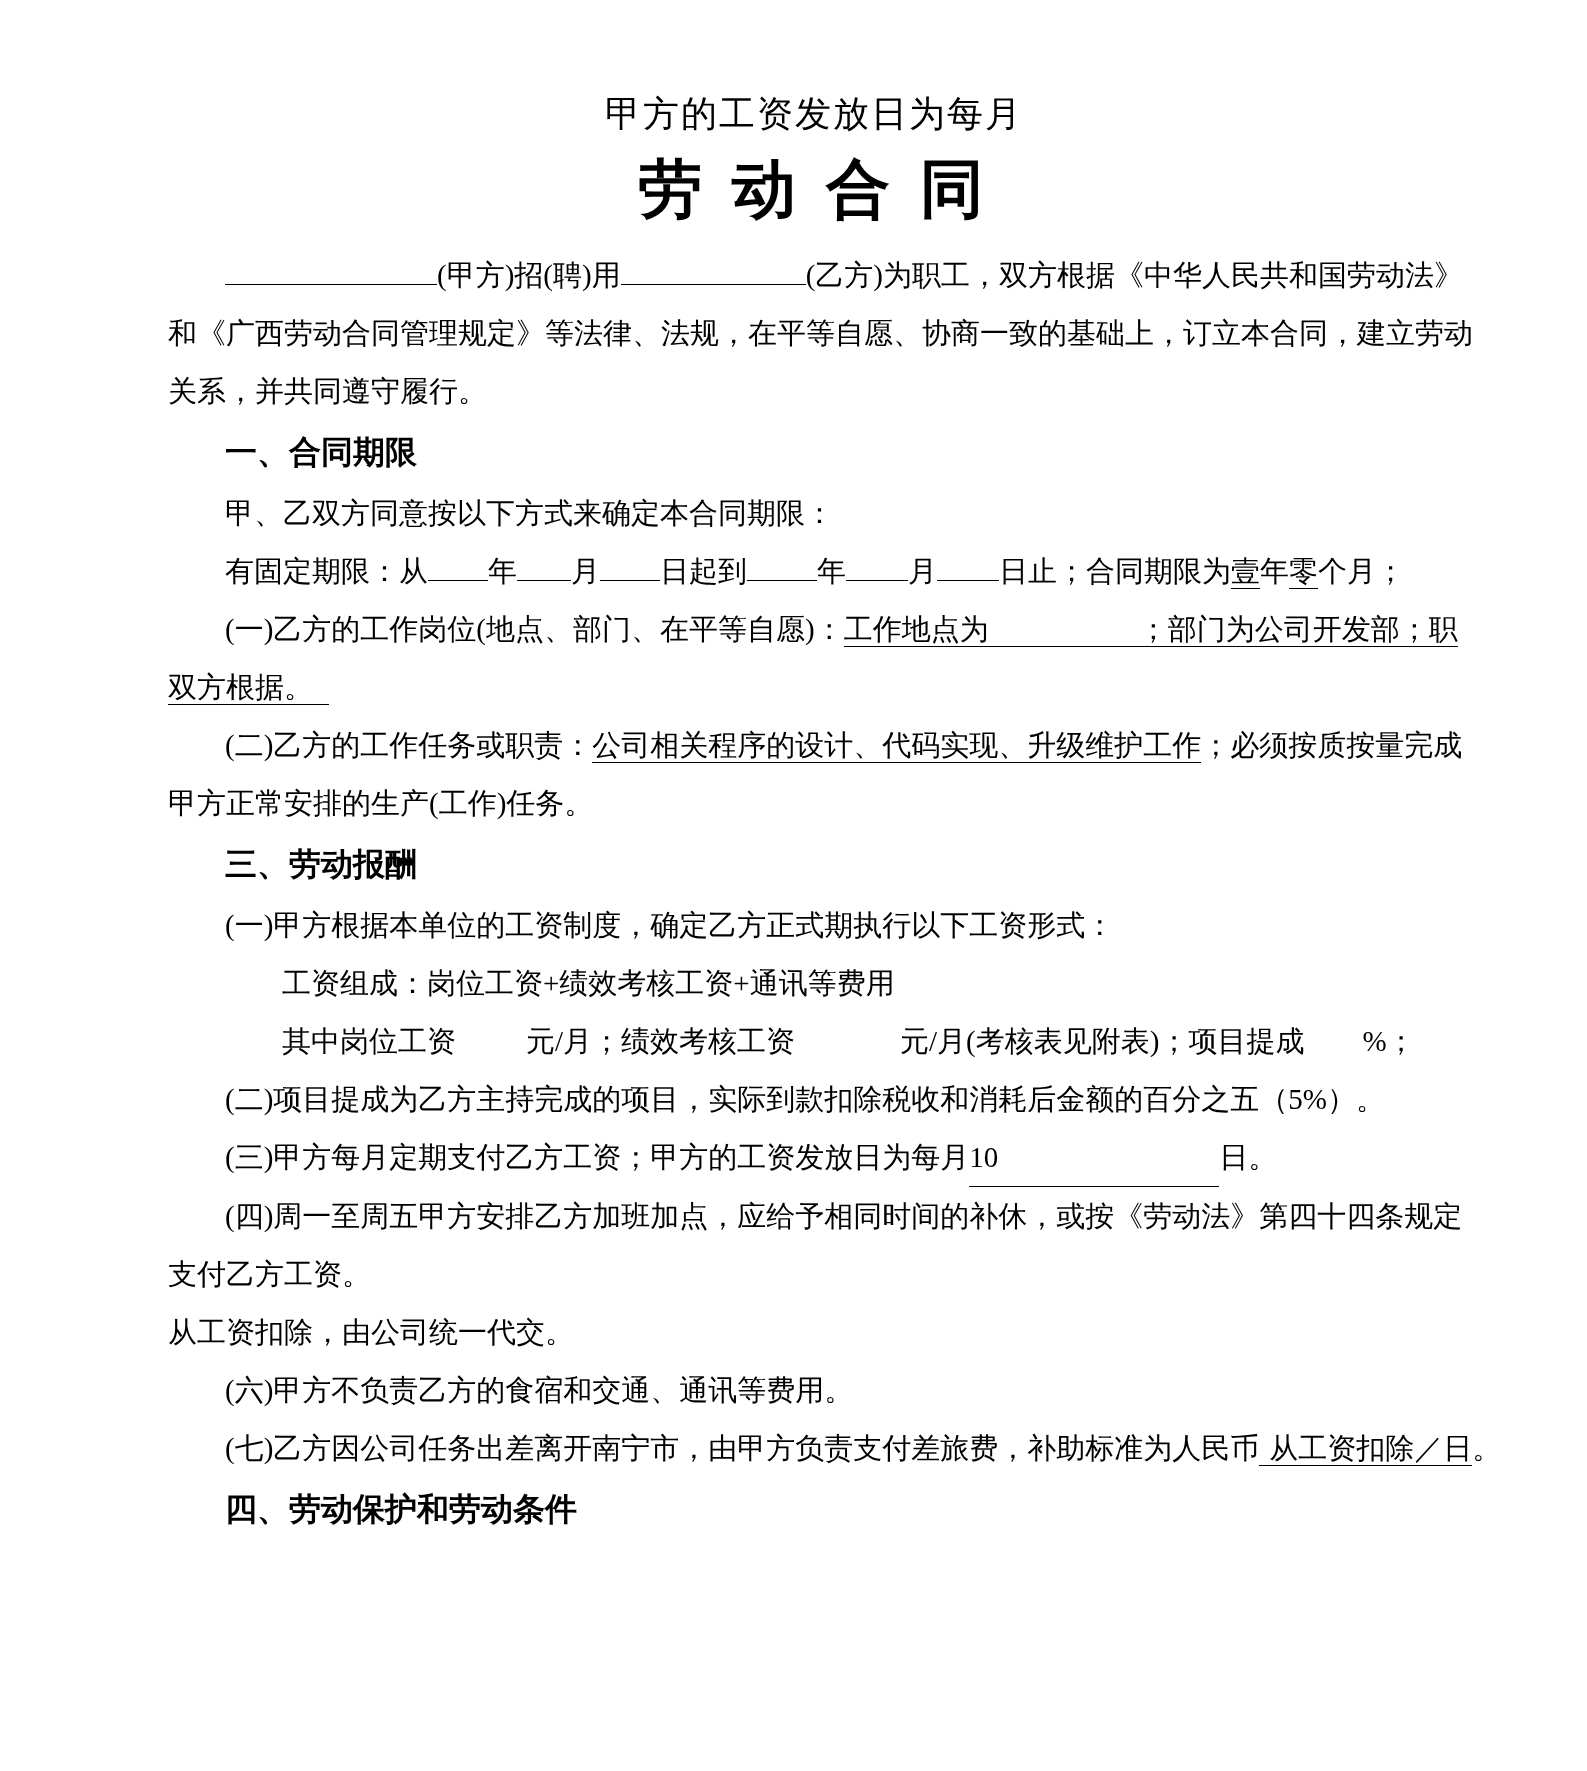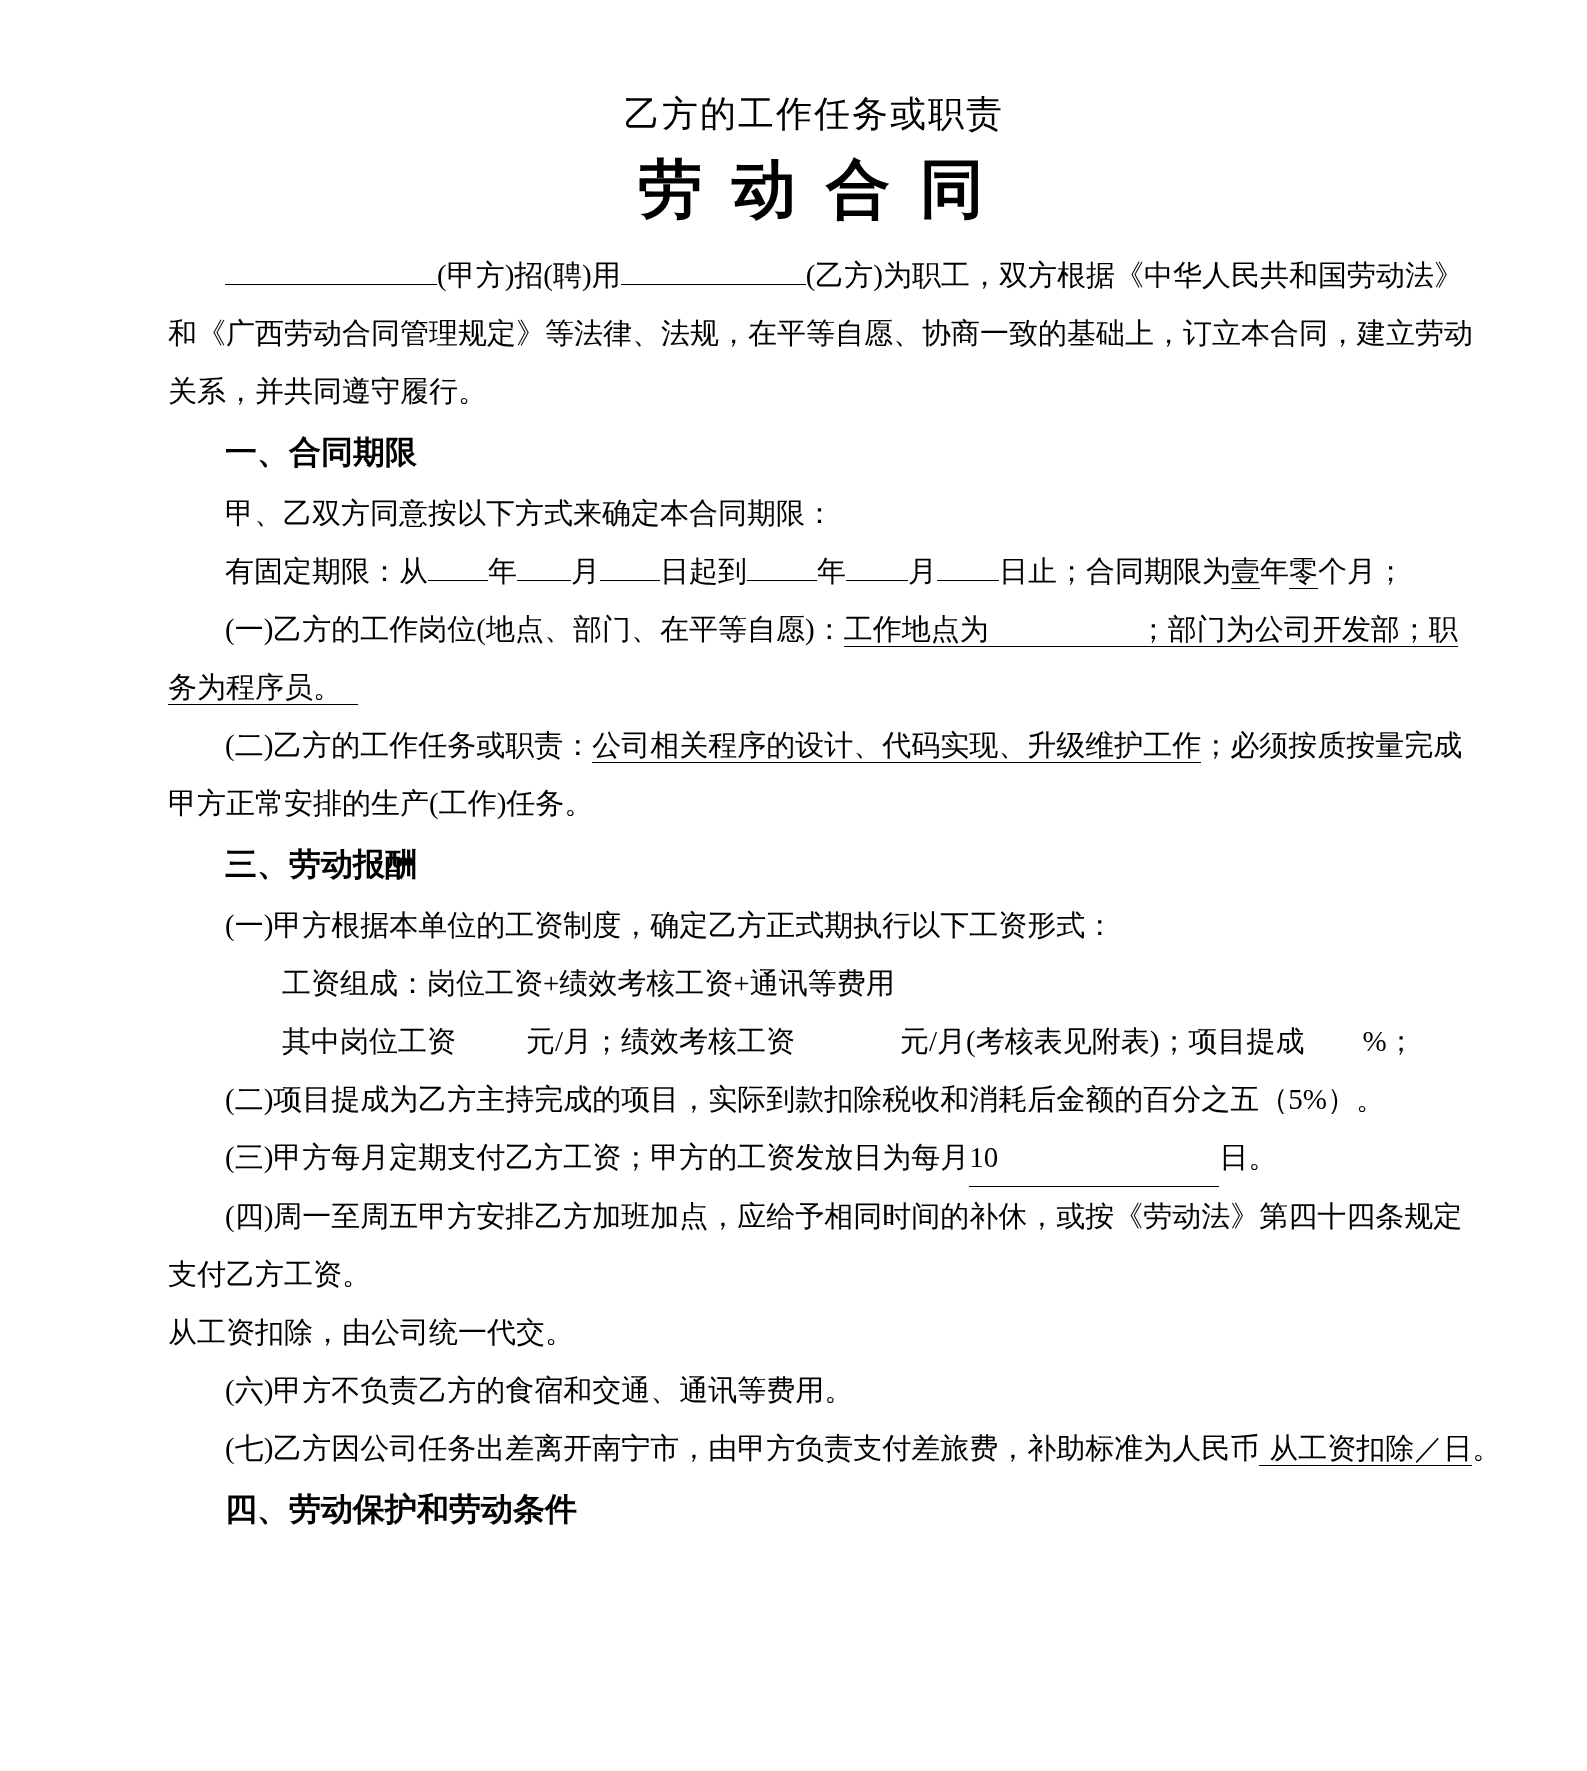--- a/index.html
+++ b/index.html
@@ -70,21 +70,21 @@
     border-bottom: 1px solid #000;
     vertical-align: baseline;
   }
 </style>
 </head>
 <body>
 
 <div class="page">
 
   <div class="doc-header">
-    <div class="company">乙方的工作任务或职责</div>
+    <div class="company">甲方的工资发放日为每月</div>
     <div class="main-title">劳  动  合  同</div>
   </div>
 
   <div class="body-text">
 
     <div class="line indent">
       <span class="blank" style="width:212px"></span><span>(甲方)招(聘)用</span><span class="blank" style="width:185px"></span><span>(乙方)为职工，双方根据《中华人民共和国劳动法》</span>
     </div>
     <div class="line fill">和《广西劳动合同管理规定》等法律、法规，在平等自愿、协商一致的基础上，订立本合同，建立劳动</div>
     <div class="line">关系，并共同遵守履行。</div>
@@ -92,21 +92,21 @@
     <div class="line h indent">一、合同期限</div>
     <div class="line indent">甲、乙双方同意按以下方式来确定本合同期限：</div>
     <div class="line indent">
       <span>有固定期限：从</span><span class="blank" style="width:60px"></span><span>年</span><span class="blank" style="width:54px"></span><span>月</span><span class="blank" style="width:60px"></span><span>日起到</span><span class="blank" style="width:70px"></span><span>年</span><span class="blank" style="width:62px"></span><span>月</span><span class="blank" style="width:62px"></span><span>日止；合同期限为</span><span class="u">壹</span><span>年</span><span class="u">零</span><span>个月；</span>
     </div>
 
     <div class="line indent">
       <span>(一)乙方的工作岗位(地点、部门、在平等自愿)：</span><span class="u"><span>工作地点为</span><span class="gap" style="width:150px"></span><span>；部门为公司开发部；职</span></span>
     </div>
     <div class="line">
-      <span class="u"><span>务为程序员。</span><span class="gap" style="width:16px"></span></span>
+      <span class="u"><span>双方根据。</span><span class="gap" style="width:16px"></span></span>
     </div>
     <div class="line fill indent">
       <span>(二)乙方的工作任务或职责：</span><span class="u">公司相关程序的设计、代码实现、升级维护工作</span><span>；必须按质按量完成</span>
     </div>
     <div class="line">甲方正常安排的生产(工作)任务。</div>
 
     <div class="line h indent">三、劳动报酬</div>
     <div class="line indent">(一)甲方根据本单位的工资制度，确定乙方正式期执行以下工资形式：</div>
     <div class="line indent2">工资组成：岗位工资+绩效考核工资+通讯等费用</div>
     <div class="line indent2">

